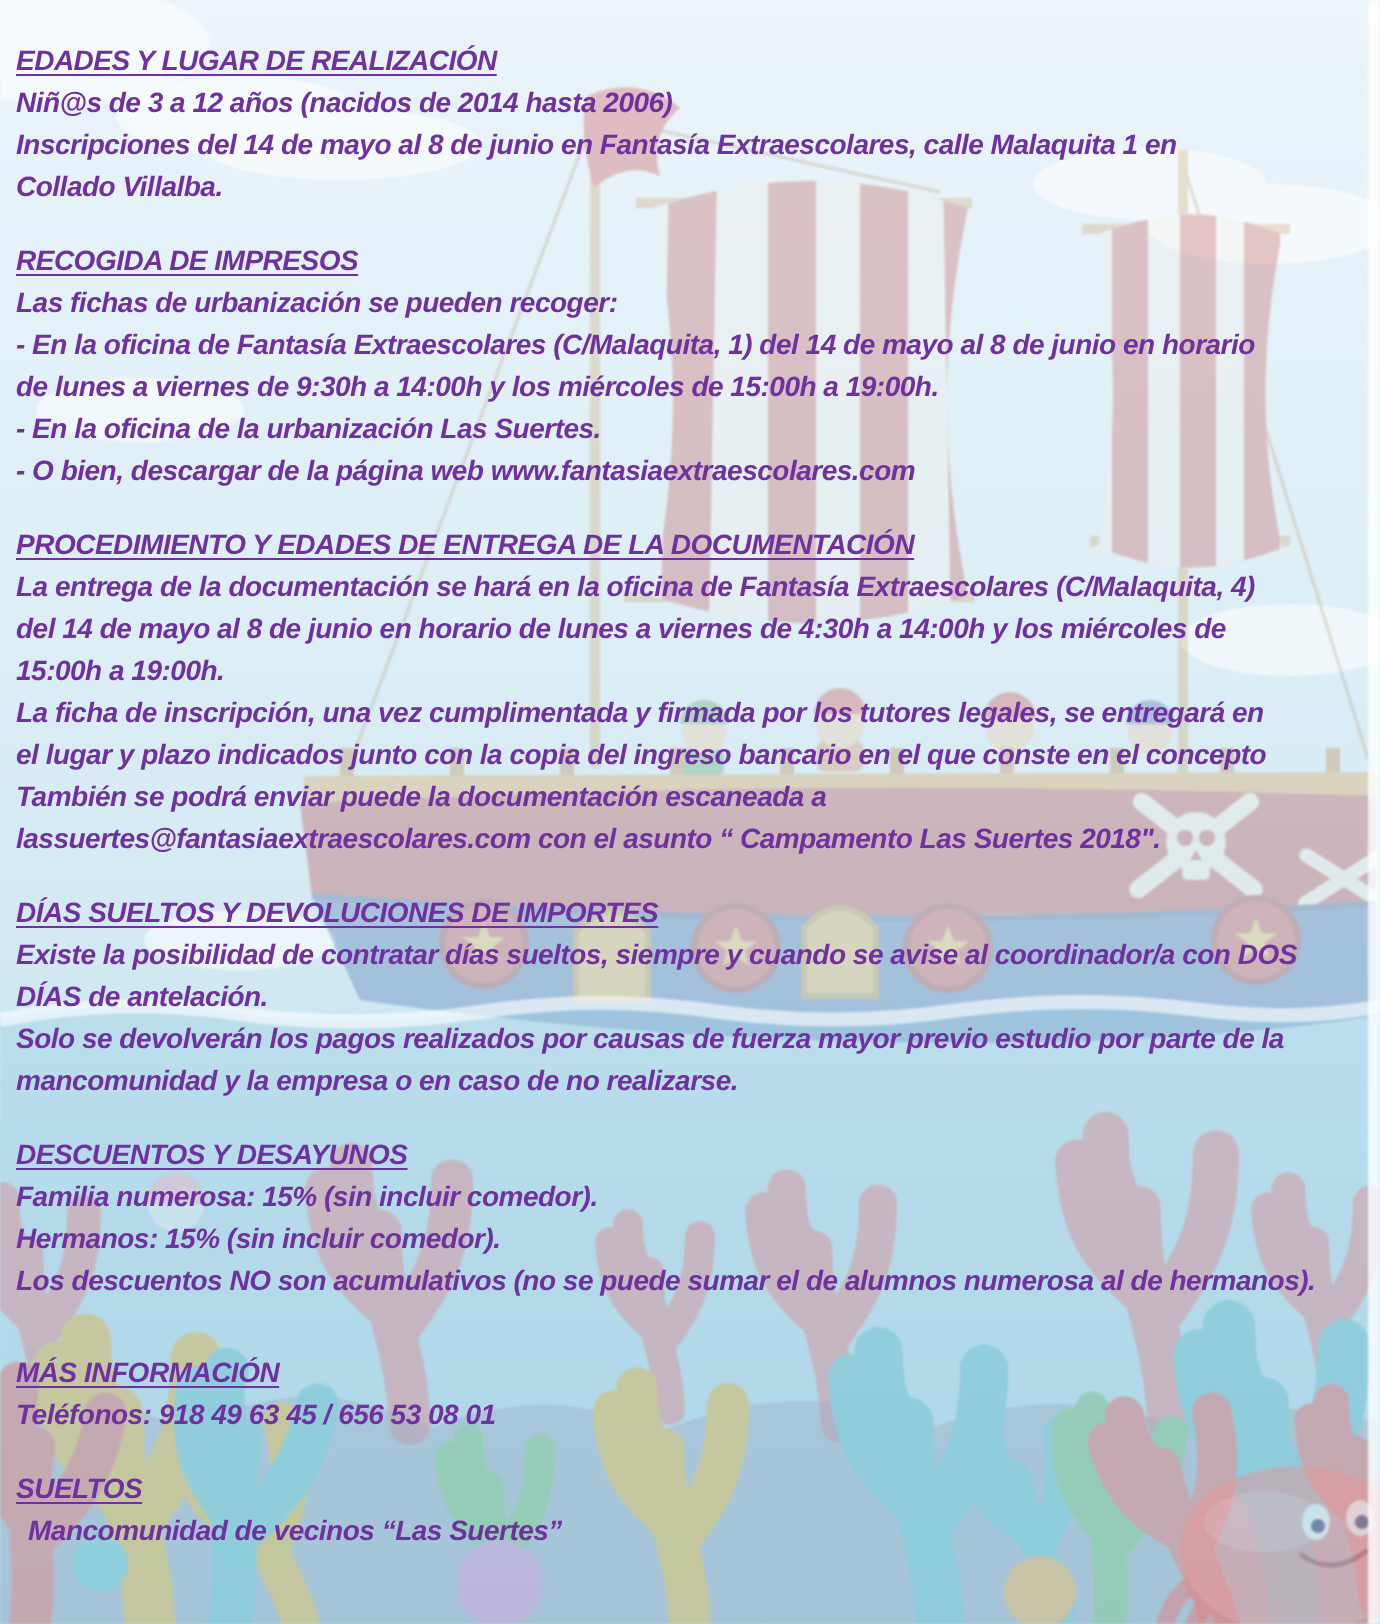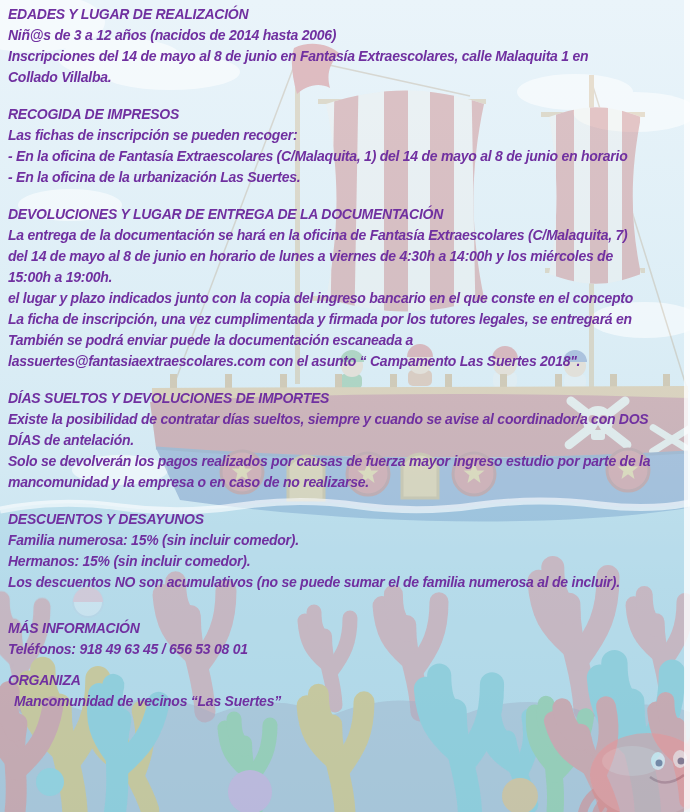--- a/index.html
+++ b/index.html
@@ -12,22 +12,23 @@
   #textlayer{
     position:absolute;left:8px;top:4px;width:678px;z-index:2;
     color:#7030a0;font-weight:bold;font-style:italic;
     font-size:14px;line-height:21px;letter-spacing:-0.25px;
   }
   .section{margin-top:16px;}
   .section:first-child{margin-top:0;}
   .section.gap-lg{margin-top:25px;}
   .section.gap-sm{margin-top:10px;}
   .heading{
-    text-decoration-thickness:1.4px;text-underline-offset:2px;
+    text-decoration:underline;text-decoration-thickness:1.4px;text-underline-offset:2px;
     white-space:nowrap;
+    margin-top:16px;
   }
   .line{white-space:nowrap;overflow:hidden;}
   .line.indent{padding-left:6px;}
 </style>
 </head>
 <body>
 
 <svg id="bg" viewBox="0 0 690 812" xmlns="http://www.w3.org/2000/svg">
   <defs>
     <g id="coralBranch" fill="none" stroke-linecap="round">
@@ -238,54 +239,56 @@
 
   <div class="section">
     <div class="heading">EDADES Y LUGAR DE REALIZACIÓN</div>
     <div class="line">Niñ@s de 3 a 12 años (nacidos de 2014 hasta 2006)</div>
     <div class="line">Inscripciones del 14 de mayo al 8 de junio en Fantasía Extraescolares, calle Malaquita 1 en</div>
     <div class="line">Collado Villalba.</div>
   </div>
 
   <div class="section">
     <div class="heading">RECOGIDA DE IMPRESOS</div>
-    <div class="line">Las fichas de inscripción se pueden recoger:</div>
+    <div class="line">Las fichas de urbanización se pueden recoger:</div>
     <div class="line">- En la oficina de Fantasía Extraescolares (C/Malaquita, 1) del 14 de mayo al 8 de junio en horario</div>
+    <div class="line">de lunes a viernes de 9:30h a 14:00h y los miércoles de 15:00h a 19:00h.</div>
     <div class="line">- En la oficina de la urbanización Las Suertes.</div>
-  </div>
-
-  <div class="section">
-    <div class="heading">DEVOLUCIONES Y LUGAR DE ENTREGA DE LA DOCUMENTACIÓN</div>
-    <div class="line">La entrega de la documentación se hará en la oficina de Fantasía Extraescolares (C/Malaquita, 7)</div>
+    <div class="line">- O bien, descargar de la página web www.fantasiaextraescolares.com</div>
+  </div>
+
+  <div class="section">
+    <div class="heading">PROCEDIMIENTO Y EDADES DE ENTREGA DE LA DOCUMENTACIÓN</div>
+    <div class="line">La entrega de la documentación se hará en la oficina de Fantasía Extraescolares (C/Malaquita, 4)</div>
     <div class="line">del 14 de mayo al 8 de junio en horario de lunes a viernes de 4:30h a 14:00h y los miércoles de</div>
     <div class="line">15:00h a 19:00h.</div>
+    <div class="line">La ficha de inscripción, una vez cumplimentada y firmada por los tutores legales, se entregará en</div>
     <div class="line">el lugar y plazo indicados junto con la copia del ingreso bancario en el que conste en el concepto</div>
-    <div class="line">La ficha de inscripción, una vez cumplimentada y firmada por los tutores legales, se entregará en</div>
     <div class="line">También se podrá enviar puede la documentación escaneada a</div>
     <div class="line">lassuertes@fantasiaextraescolares.com con el asunto “ Campamento Las Suertes 2018".</div>
   </div>
 
   <div class="section">
     <div class="heading">DÍAS SUELTOS Y DEVOLUCIONES DE IMPORTES</div>
     <div class="line">Existe la posibilidad de contratar días sueltos, siempre y cuando se avise al coordinador/a con DOS</div>
     <div class="line">DÍAS de antelación.</div>
-    <div class="line">Solo se devolverán los pagos realizados por causas de fuerza mayor ingreso estudio por parte de la</div>
+    <div class="line">Solo se devolverán los pagos realizados por causas de fuerza mayor previo estudio por parte de la</div>
     <div class="line">mancomunidad y la empresa o en caso de no realizarse.</div>
   </div>
 
   <div class="section">
     <div class="heading">DESCUENTOS Y DESAYUNOS</div>
     <div class="line">Familia numerosa: 15% (sin incluir comedor).</div>
     <div class="line">Hermanos: 15% (sin incluir comedor).</div>
-    <div class="line">Los descuentos NO son acumulativos (no se puede sumar el de familia numerosa al de incluir).</div>
+    <div class="line">Los descuentos NO son acumulativos (no se puede sumar el de alumnos numerosa al de hermanos).</div>
   </div>
 
   <div class="section gap-lg">
     <div class="heading">MÁS INFORMACIÓN</div>
     <div class="line">Teléfonos: 918 49 63 45 / 656 53 08 01</div>
   </div>
 
   <div class="section gap-sm">
-    <div class="heading">ORGANIZA</div>
+    <div class="heading">SUELTOS</div>
     <div class="line indent">Mancomunidad de vecinos “Las Suertes”</div>
   </div>
 
 </div>
 
 </body></html>

